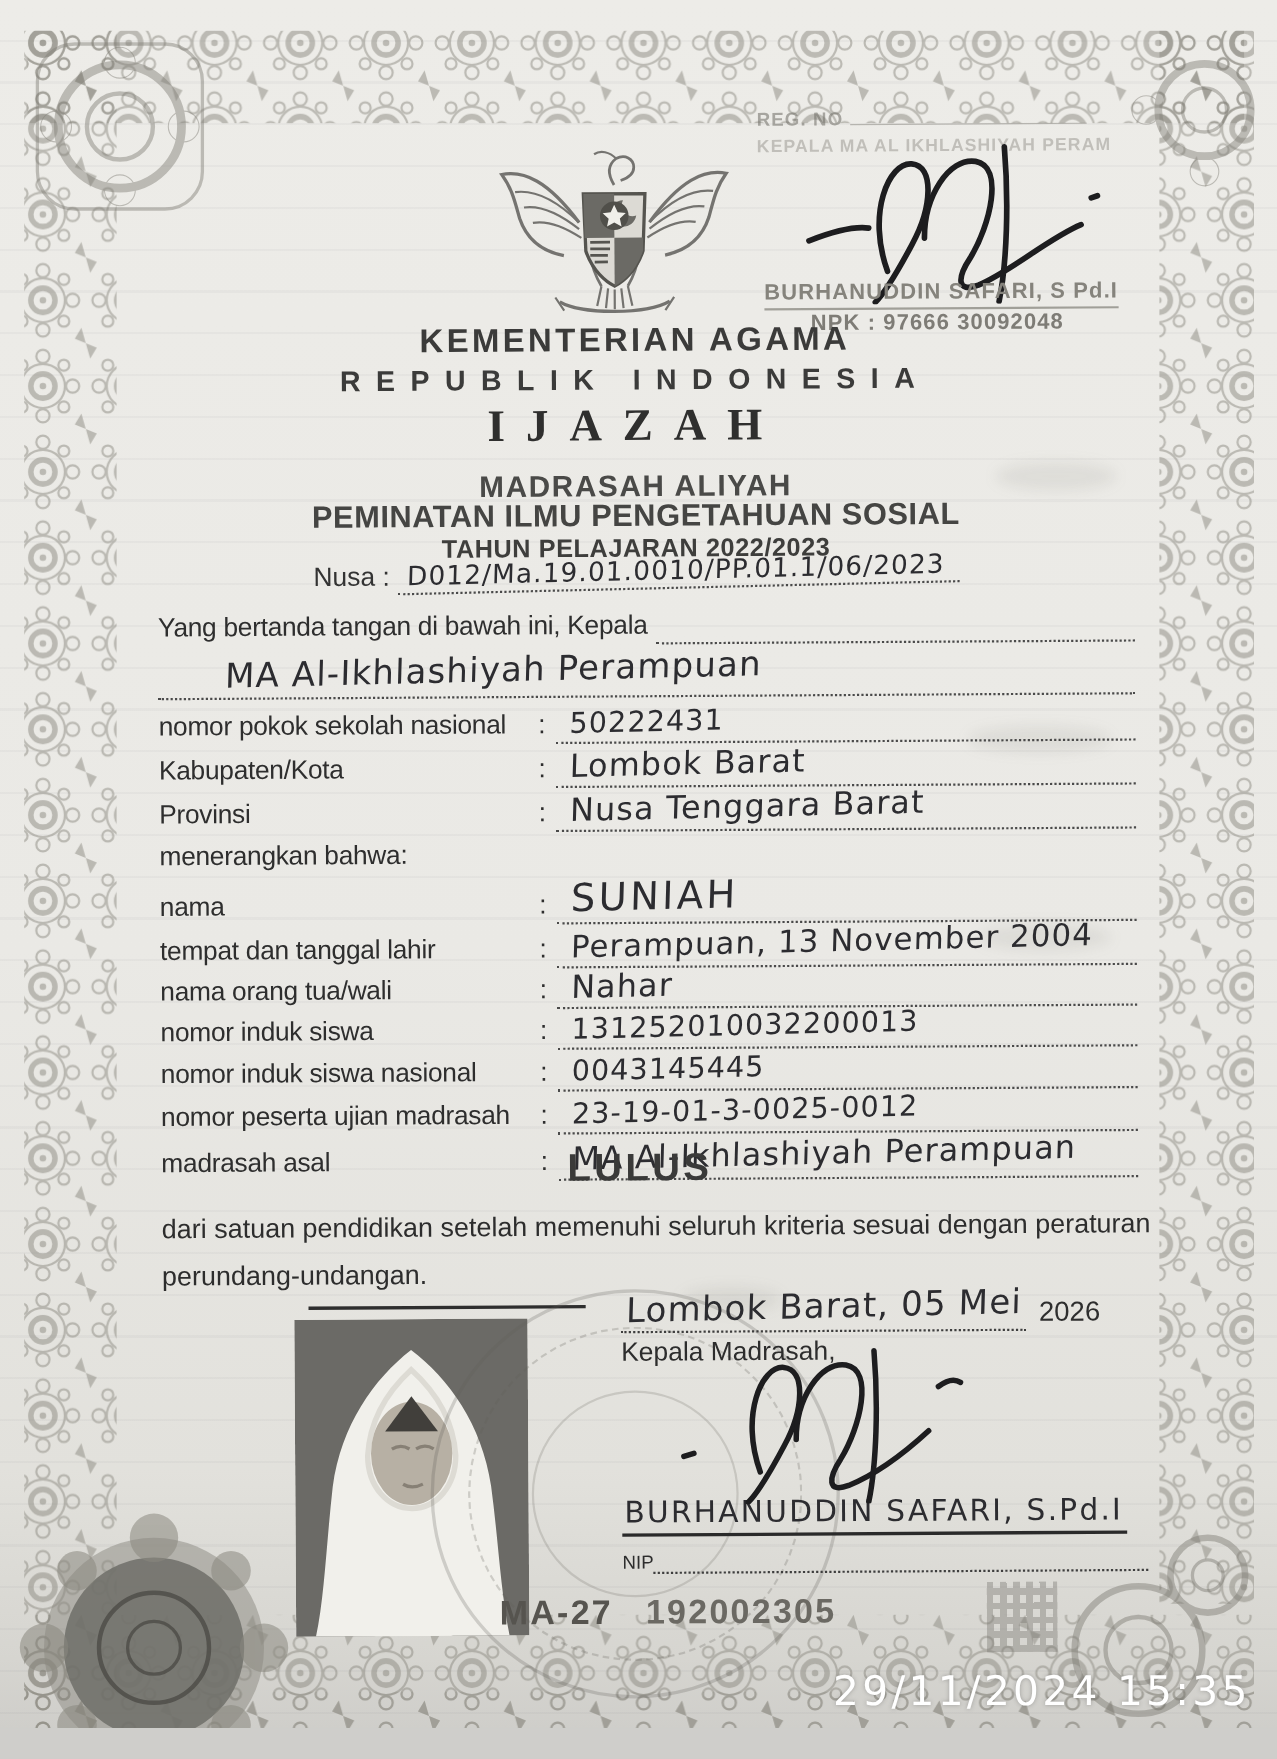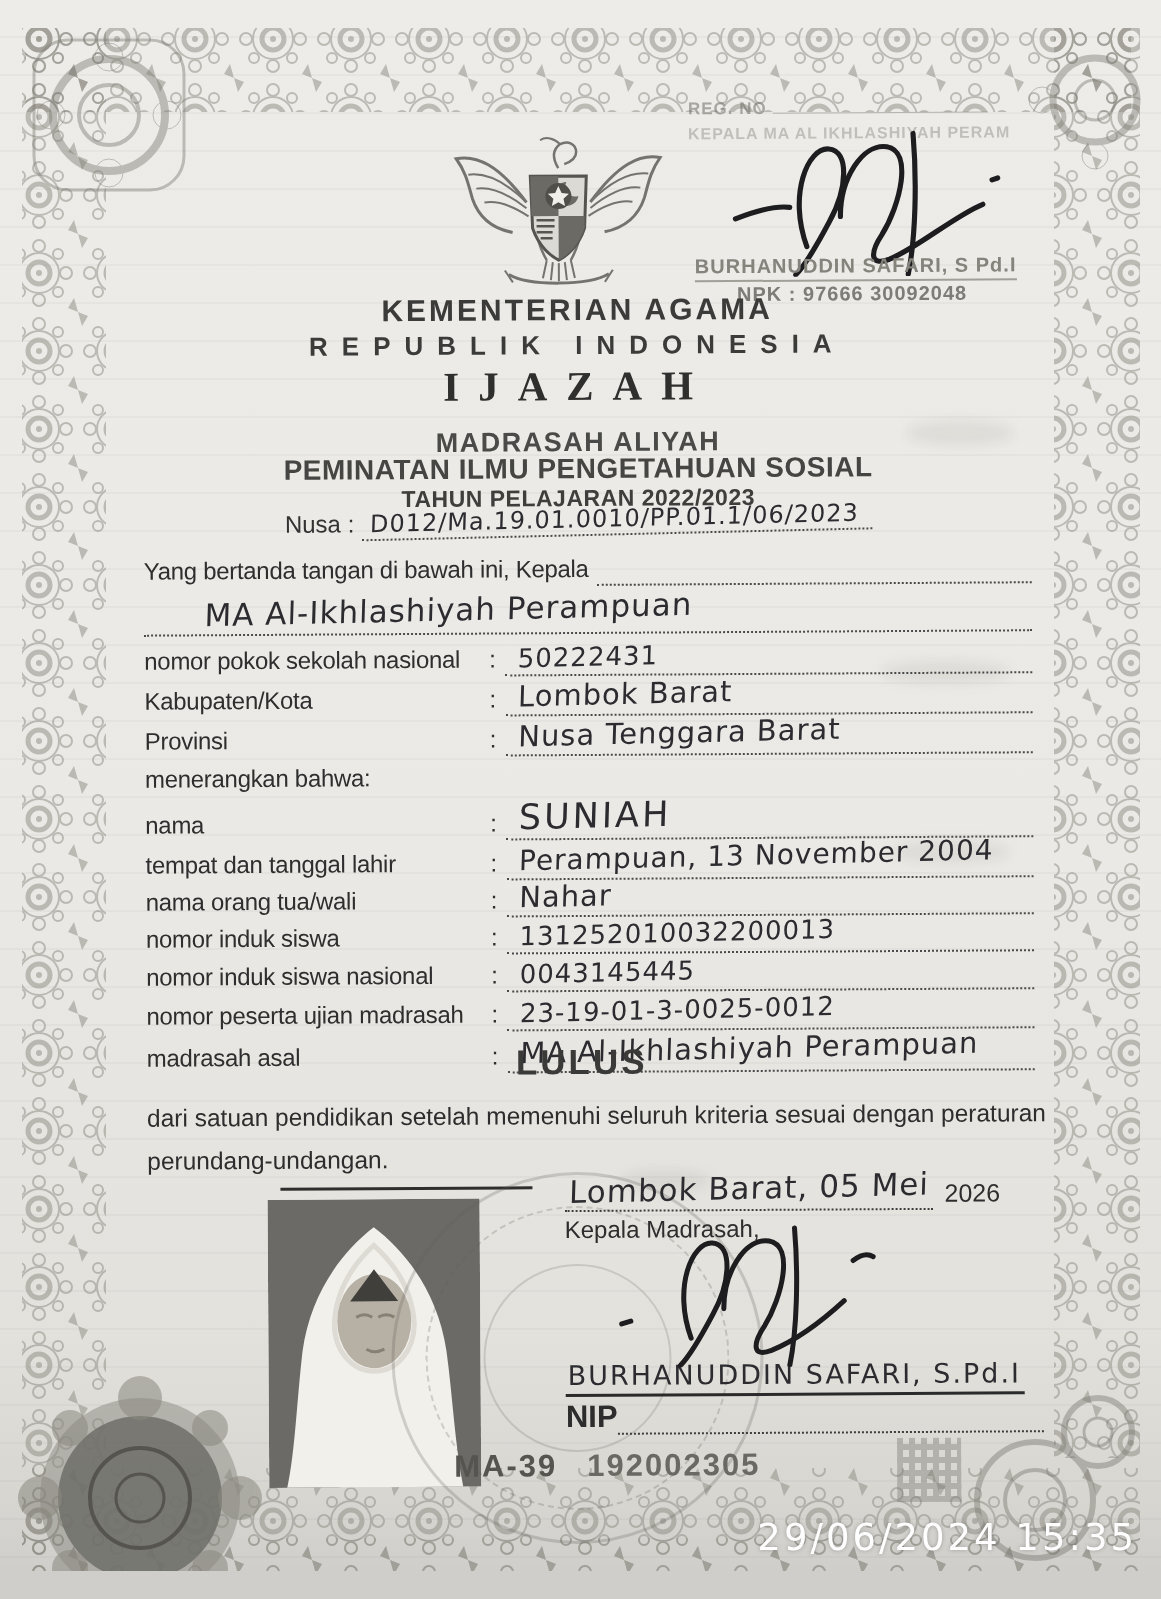--- a/index.html
+++ b/index.html
@@ -47,21 +47,21 @@
 
   .signblock{position:absolute;left:562px;top:1170px;width:478px;}
   .date-row{display:flex;align-items:flex-end;}
   .date-row .fill{flex:0 0 368px;position:relative;border-bottom:2.5px dotted #3e3e3e;height:40px;}
   .date-row .fill .hw{position:absolute;left:4px;bottom:0;font-size:31px;}
   .date-row .yr{font-size:25px;color:#2e2e2e;padding:0 0 2px 12px;}
   .role{font-size:24px;color:#2d2d2d;margin-top:4px;}
   .signer-name{margin-top:116px;border-bottom:3px solid #2a2a2a;padding:0 4px 3px 2px;display:inline-block;}
   .signer-name .hw{font-size:27px;letter-spacing:2px;}
   .nip-row{display:flex;align-items:flex-end;margin-top:2px;}
-  .nip-row .lbl{font-size:31px;color:#2d2d2d;font-weight:bold;}
+  .nip-row .lbl{font-size:17px;color:#2d2d2d;}
   .nip-row .fill{flex:1;border-bottom:2.5px dotted #3e3e3e;height:30px;}
 
   .regblock{position:absolute;left:692px;top:100px;width:365px;}
   .regno{font-size:17px;font-weight:bold;color:rgba(110,108,100,0.55);letter-spacing:1px;}
   .regno .ln{display:inline-block;width:215px;border-bottom:1.5px solid rgba(110,108,100,0.4);height:14px;margin-left:6px;}
   .kepala-faint{font-size:16px;font-weight:bold;color:rgba(120,118,110,0.38);letter-spacing:1px;margin-top:6px;white-space:nowrap;}
   .sig-top{position:absolute;left:30px;top:28px;}
   .signer-gray{position:absolute;left:6px;top:156px;font-size:20px;font-weight:bold;color:#85837c;
     border-bottom:2px solid rgba(110,108,100,0.6);padding-bottom:2px;letter-spacing:1px;white-space:nowrap;}
   .npk{position:absolute;left:48px;top:184px;font-size:20px;font-weight:bold;color:#7e7c76;letter-spacing:1px;white-space:nowrap;}
@@ -350,19 +350,19 @@
       <div class="signer-name">
         <span class="hw">BURHANUDDIN SAFARI, S.Pd.I</span>
       </div>
       <div class="nip-row">
         <div class="lbl">NIP</div>
         <div class="fill"></div>
       </div>
     </div>
 
     <div class="serialrow">
-      <span>MA-39</span><span class="ser">192002305</span>
+      <span>MA-27</span><span class="ser">192002305</span>
     </div>
     <div class="qr"></div>
   </div>
 
-  <div class="timestamp">29/06/2024  15:35</div>
+  <div class="timestamp">29/11/2024  15:35</div>
 </div>
 
 </body></html>

